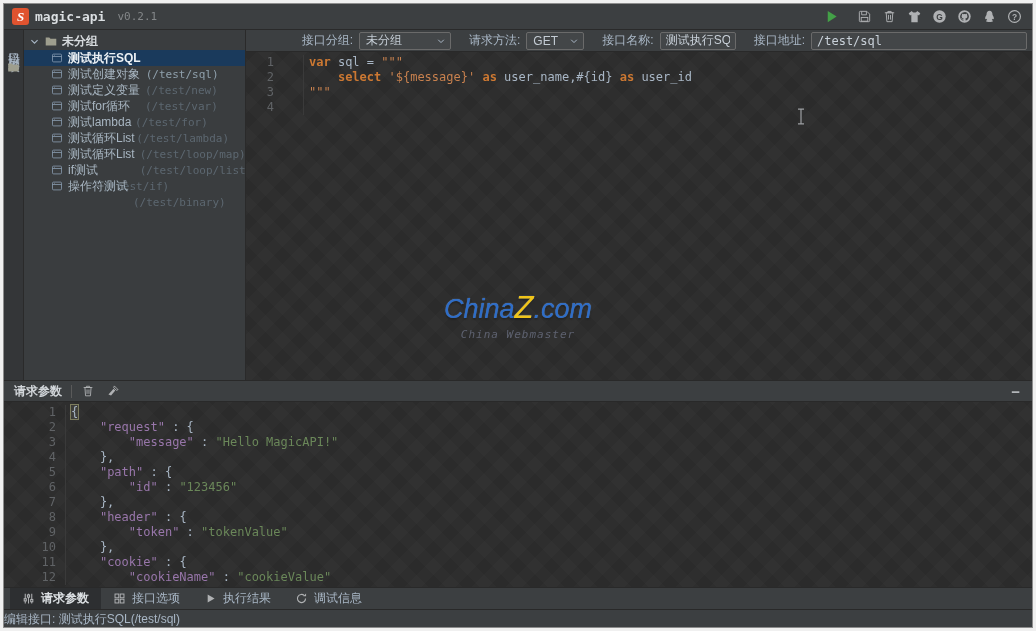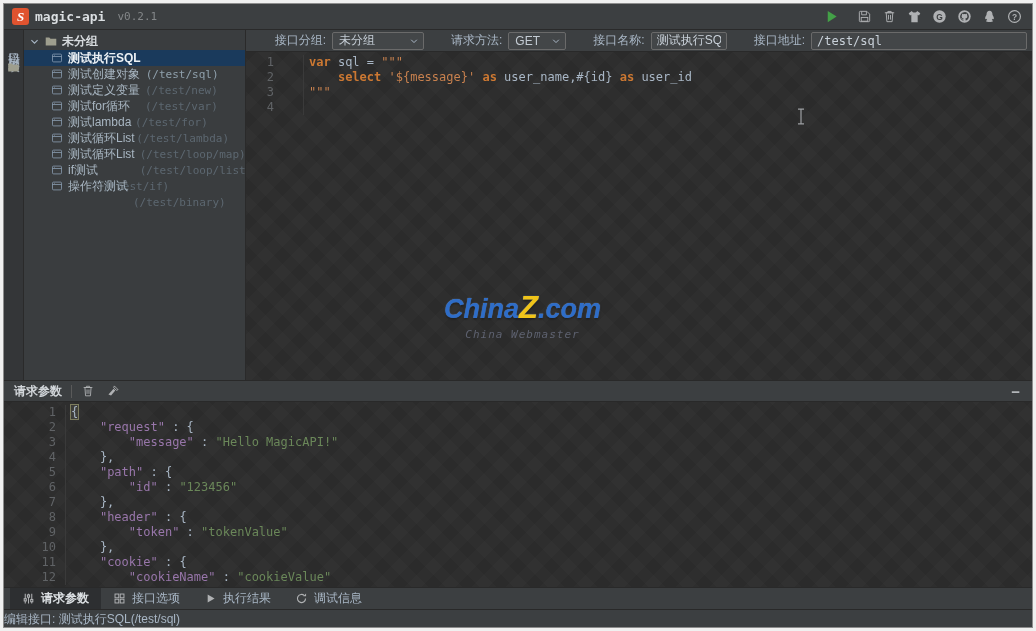--- a/index.html
+++ b/index.html
@@ -35,21 +35,21 @@
   .tree-item.selected { background:#1A3A5C; }
   .t-icon { width:12px; height:12px; display:inline-flex; margin-right:5px; flex:0 0 12px; }
   .t-icon svg { width:12px; height:12px; }
   .t-name { color:#A8B6C2; font-size:12px; }
   .tree-item.selected .t-name { color:#ECF1F5; font-weight:bold; }
   .t-path { color:#5C6770; font-size:11px; margin-left:5px; font-family:"DejaVu Sans Mono",monospace;margin-top:32px; }
   .tree-item.selected .t-path { color:#8FA0AC; }
 
   .editor-pane { flex:1; display:flex; flex-direction:column; overflow:hidden; }
   .toolbar { flex:0 0 22px; background:#3C3F41; border-bottom:1px solid #292929; display:flex; align-items:center; justify-content:flex-end; padding-right:5px; gap:6px; }
-  .tb-label { color:#A9B7C6; font-size:12px; margin-left:21px; }
+  .tb-label { color:#A9B7C6; font-size:12px; margin-left:12px; }
   .tb-select { height:18px; background:#434648; border:1px solid #6a6a6a; border-radius:2px; display:flex; align-items:center; padding:0 4px 0 6px; color:#C4CCD4; font-size:12px; cursor:pointer; }
   .tb-select.group { width:92px; }
   .tb-select.method { width:58px; }
   .sel-value { flex:1; }
   .sel-arrow { width:10px; height:10px; display:inline-flex; }
   .sel-arrow svg { width:10px; height:10px; }
   .tb-input { height:18px; background:#434648; border:1px solid #6a6a6a; border-radius:2px; color:#C9D1D9; font-size:12px; padding:0 5px; outline:none; font-family:"Liberation Sans","DejaVu Sans",sans-serif; }
   .tb-input.name { width:76px; }
   .tb-input.path { width:216px; font-family:"DejaVu Sans Mono",monospace; }
 
@@ -66,21 +66,21 @@
   .lc { padding-left:5px; }
   .tok-pl { color:#A9B7C6; }
   .tok-kw { color:#CC7832; font-weight:bold; }
   .tok-str { color:#C8814E; }
   .tok-key { color:#9876AA; }
   .tok-val { color:#6A8759; }
   .tok-hl { outline:1px solid #7d7d5e; background:rgba(255,255,200,0.07); }
 
   
   .watermark { position:absolute; left:198px; top:238px; font-style:italic; pointer-events:none; }
-  .wm-line1 { font-weight:bold; font-family:"Liberation Sans",sans-serif; text-shadow:0 1px 2px rgba(0,0,0,.6), 0 0 1px #9db6d8; }
+  .wm-line1 { font-weight:normal; font-family:"Liberation Sans",sans-serif; text-shadow:0 1px 2px rgba(0,0,0,.6), 0 0 1px #9db6d8; }
   .wm-china { color:#2E6DC8; font-size:27px; }
   .wm-z { color:#F0C419; font-size:31px; }
   .wm-com { color:#2E6DC8; font-size:27px; }
   .wm-sub { color:rgba(150,160,190,0.45); font-size:11px; margin-top:2px; letter-spacing:1px;text-align:center; }
   .ibeam { position:absolute; left:550px; top:56px; width:10px; height:17px; }
   .ibeam svg { width:10px; height:17px; }
 
   
   .params-header { flex:0 0 22px; background:#3C3F41; border-top:1px solid #292929; border-bottom:1px solid #292929; display:flex; align-items:center; padding:0 12px 0 10px; }
   .ph-title { color:#D2D6DA; font-size:12px; font-weight:bold; }

